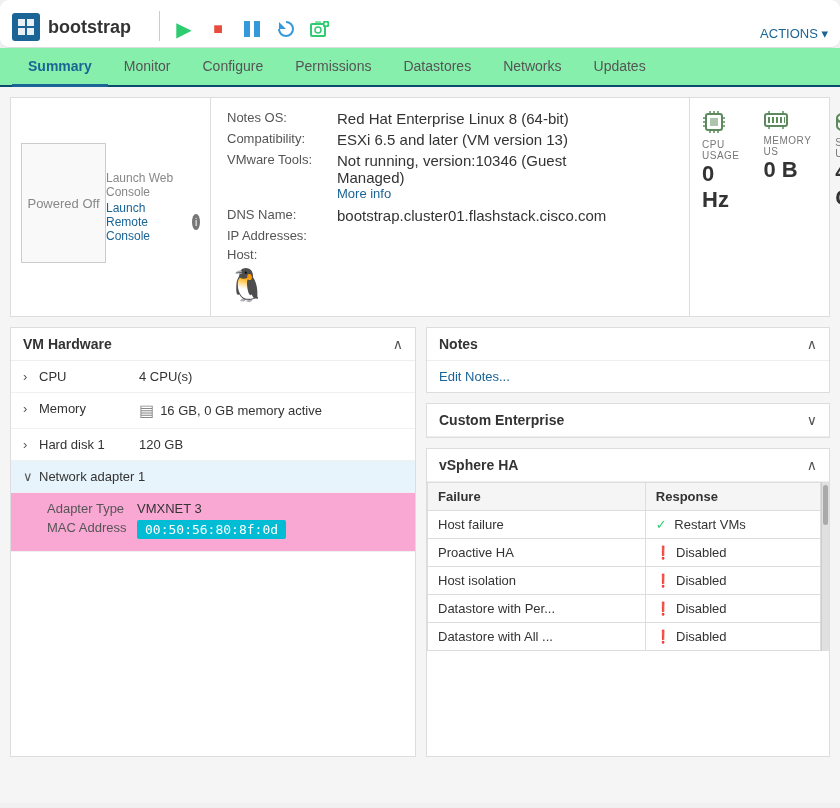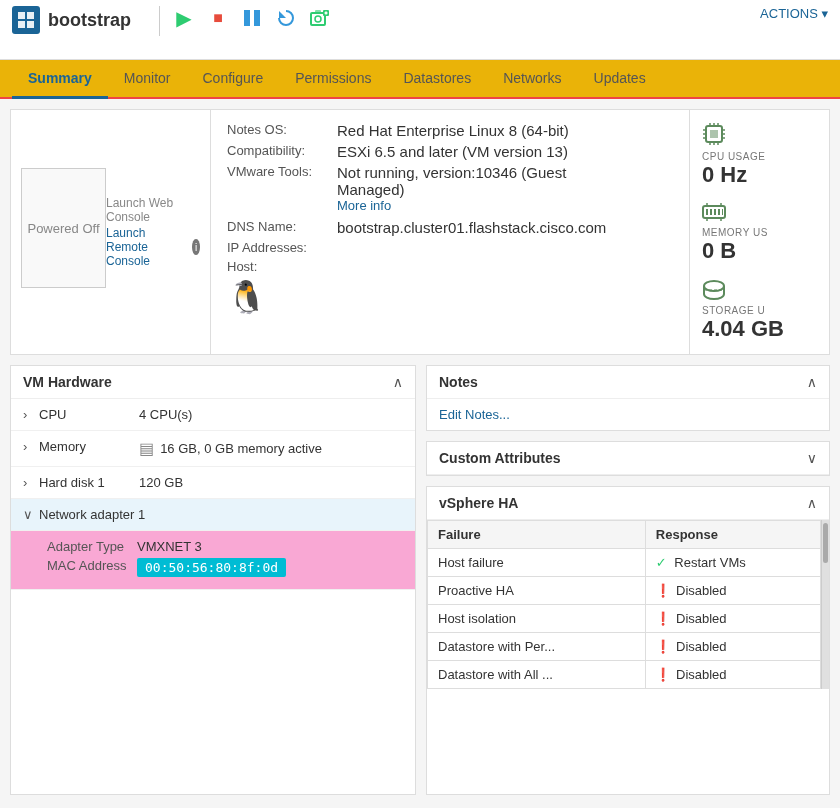--- a/index.html
+++ b/index.html
@@ -1,28 +1,28 @@
 <!DOCTYPE html>
 <html><head>
   <meta charset="utf-8">
   <style>
     * { box-sizing: border-box; margin: 0; padding: 0; }
     body { font-family: Arial, sans-serif; font-size: 13px; background: #f0f0f0; width: 840px; height: 808px; overflow: hidden; color: #333; }
 
     
-    .header { display: flex; align-items: flex-start; background: #fff; border-bottom: 1px solid #ddd; padding: 6px 12px; height: 60px; }
+    .header { display: flex; align-items: flex-end; background: #fff; border-bottom: 1px solid #ddd; padding: 6px 12px; height: 48px; border-radius: 9px; }
     .header-logo { display: flex; align-items: center; gap: 8px; font-size: 18px; font-weight: bold; color: #333; margin-right: 16px; }
     .header-logo-icon { width: 28px; height: 28px; background: #1a6496; border-radius: 3px; display: flex; align-items: center; justify-content: center; color: white; font-size: 14px; }
     .header-divider { width: 1px; height: 30px; background: #ccc; margin: 0 12px; }
     .header-actions { display: flex; align-items: center; gap: 10px; }
     .action-btn { width: 24px; height: 24px; display: flex; align-items: center; justify-content: center; cursor: pointer; }
     .actions-menu { margin-left: auto; color: #1a6496; cursor: pointer; font-size: 13px; display: flex; align-items: center; gap: 4px; }
 
     
-    .nav-tabs { display: flex; background: #eab308; border-bottom: 2px solid #ef4444; padding: 0 12px; }
+    .nav-tabs { display: flex; background: #86efac; border-bottom: 2px solid #0c4a6e; padding: 0 12px; }
     .nav-tab { padding: 10px 16px; cursor: pointer; color: #555; font-size: 14px; border-bottom: 3px solid transparent; margin-bottom: -2px; }
     .nav-tab.active { color: #1a6496; border-bottom-color: #1a6496; font-weight: 600; }
 
     
     .main { background: #f5f5f5; padding: 10px; height: calc(808px - 48px - 44px); overflow: hidden; }
 
     
     .top-panel { display: flex; background: #fff; border: 1px solid #ddd; margin-bottom: 10px; }
     .vm-preview { width: 200px; min-height: 160px; border-right: 1px solid #ddd; display: flex; flex-direction: row; align-items: center; justify-content: center; padding: 10px; }
     .vm-screenshot { width: 160px; height: 120px; border: 1px solid #ccc; display: flex; align-items: center; justify-content: center; background: #f9f9f9; color: #888; font-size: 13px; margin-bottom: 8px; }
@@ -32,21 +32,21 @@
     .vm-info-icon { display: inline-flex; align-items: center; justify-content: center; width: 16px; height: 16px; border-radius: 50%; background: #777; color: white; font-size: 10px; margin-left: 4px; cursor: pointer; }
 
     .vm-info { flex: 1; padding: 12px 16px; }
     .info-row { display: flex; margin-bottom: 4px; }
     .info-label { color: #555; min-width: 110px; font-size: 13px; }
     .info-value { color: #333; font-size: 15px; flex: 1; }
     .info-link { color: #1a6496; cursor: pointer; font-size: 13px; }
     .linux-icon { font-size: 32px; margin-top: 4px; }
 
     
-    .vm-stats { width: 140px; border-left: 1px solid #ddd; padding: 12px; display: flex; flex-direction: column; gap: 14px; margin-left: 40px; }
+    .vm-stats { width: 140px; border-left: 1px solid #ddd; padding: 12px; display: flex; flex-direction: row; gap: 24px; margin-left: 40px; }
     .stat-item { }
     .stat-label { font-size: 10px; color: #777; text-transform: uppercase; letter-spacing: 0.5px; }
     .stat-value { font-size: 22px; font-weight: bold; color: #333; }
     .stat-row { display: flex; align-items: center; gap: 8px; }
 
     
     .bottom-panels { display: flex; gap: 10px; height: 430px; }
 
     
     .hw-panel { flex: 1; background: #fff; border: 1px solid #ddd; overflow: hidden; display: flex; flex-direction: column; }
@@ -302,21 +302,21 @@
           <span class="panel-title">Notes</span>
           <span class="panel-chevron">∧</span>
         </div>
         <div class="notes-content">
           <a class="info-link">Edit Notes...</a>
         </div>
       </div>
 
       <div class="custom-panel">
         <div class="panel-header">
-          <span class="panel-title">Custom Attributes</span>
+          <span class="panel-title">Custom Enterprise</span>
           <span class="panel-chevron-down">∨</span>
         </div>
       </div>
 
       <div class="vsphere-panel">
         <div class="panel-header">
           <span class="panel-title">vSphere HA</span>
           <span class="panel-chevron">∧</span>
         </div>
         <div class="vsphere-table-wrap">

